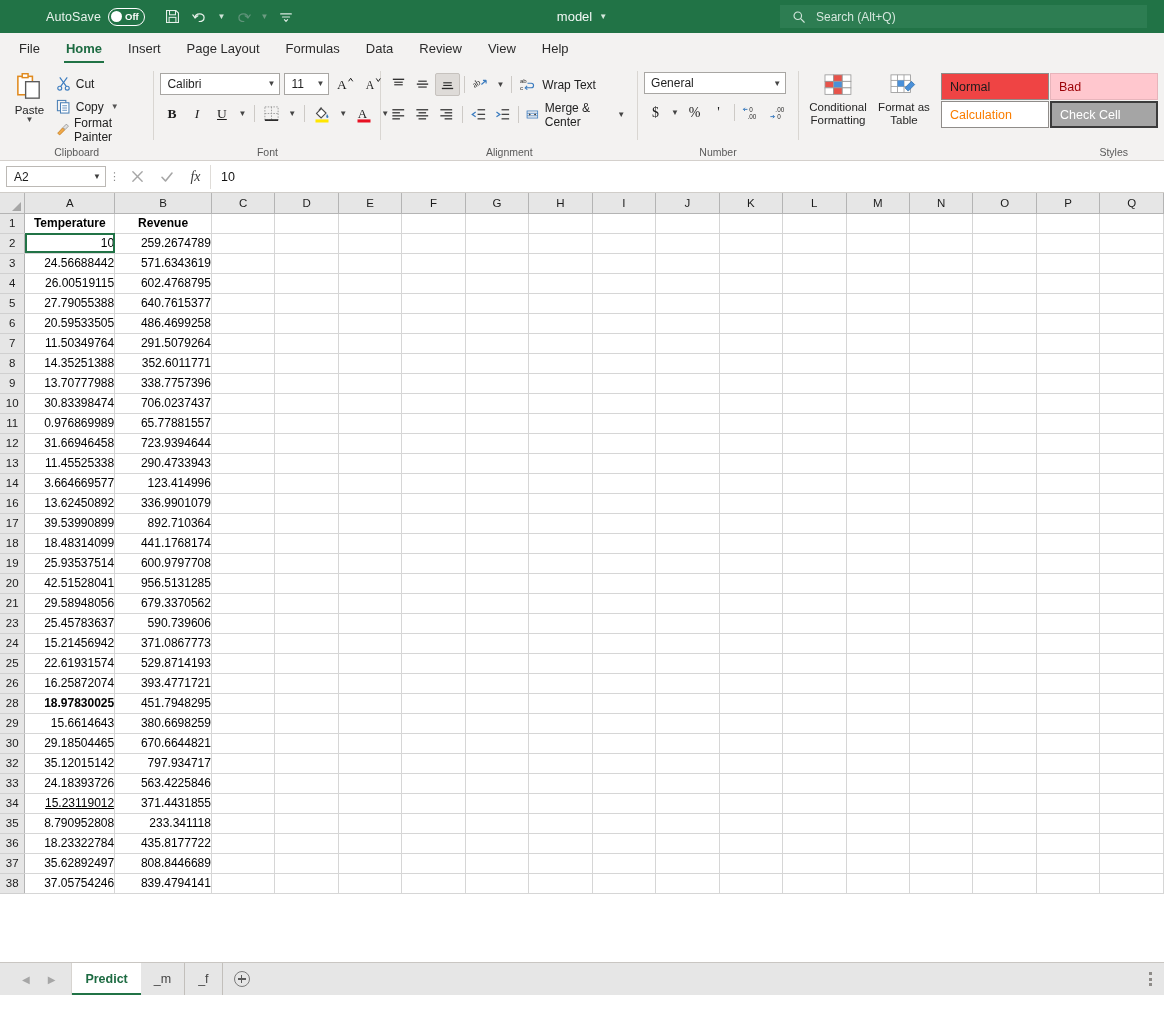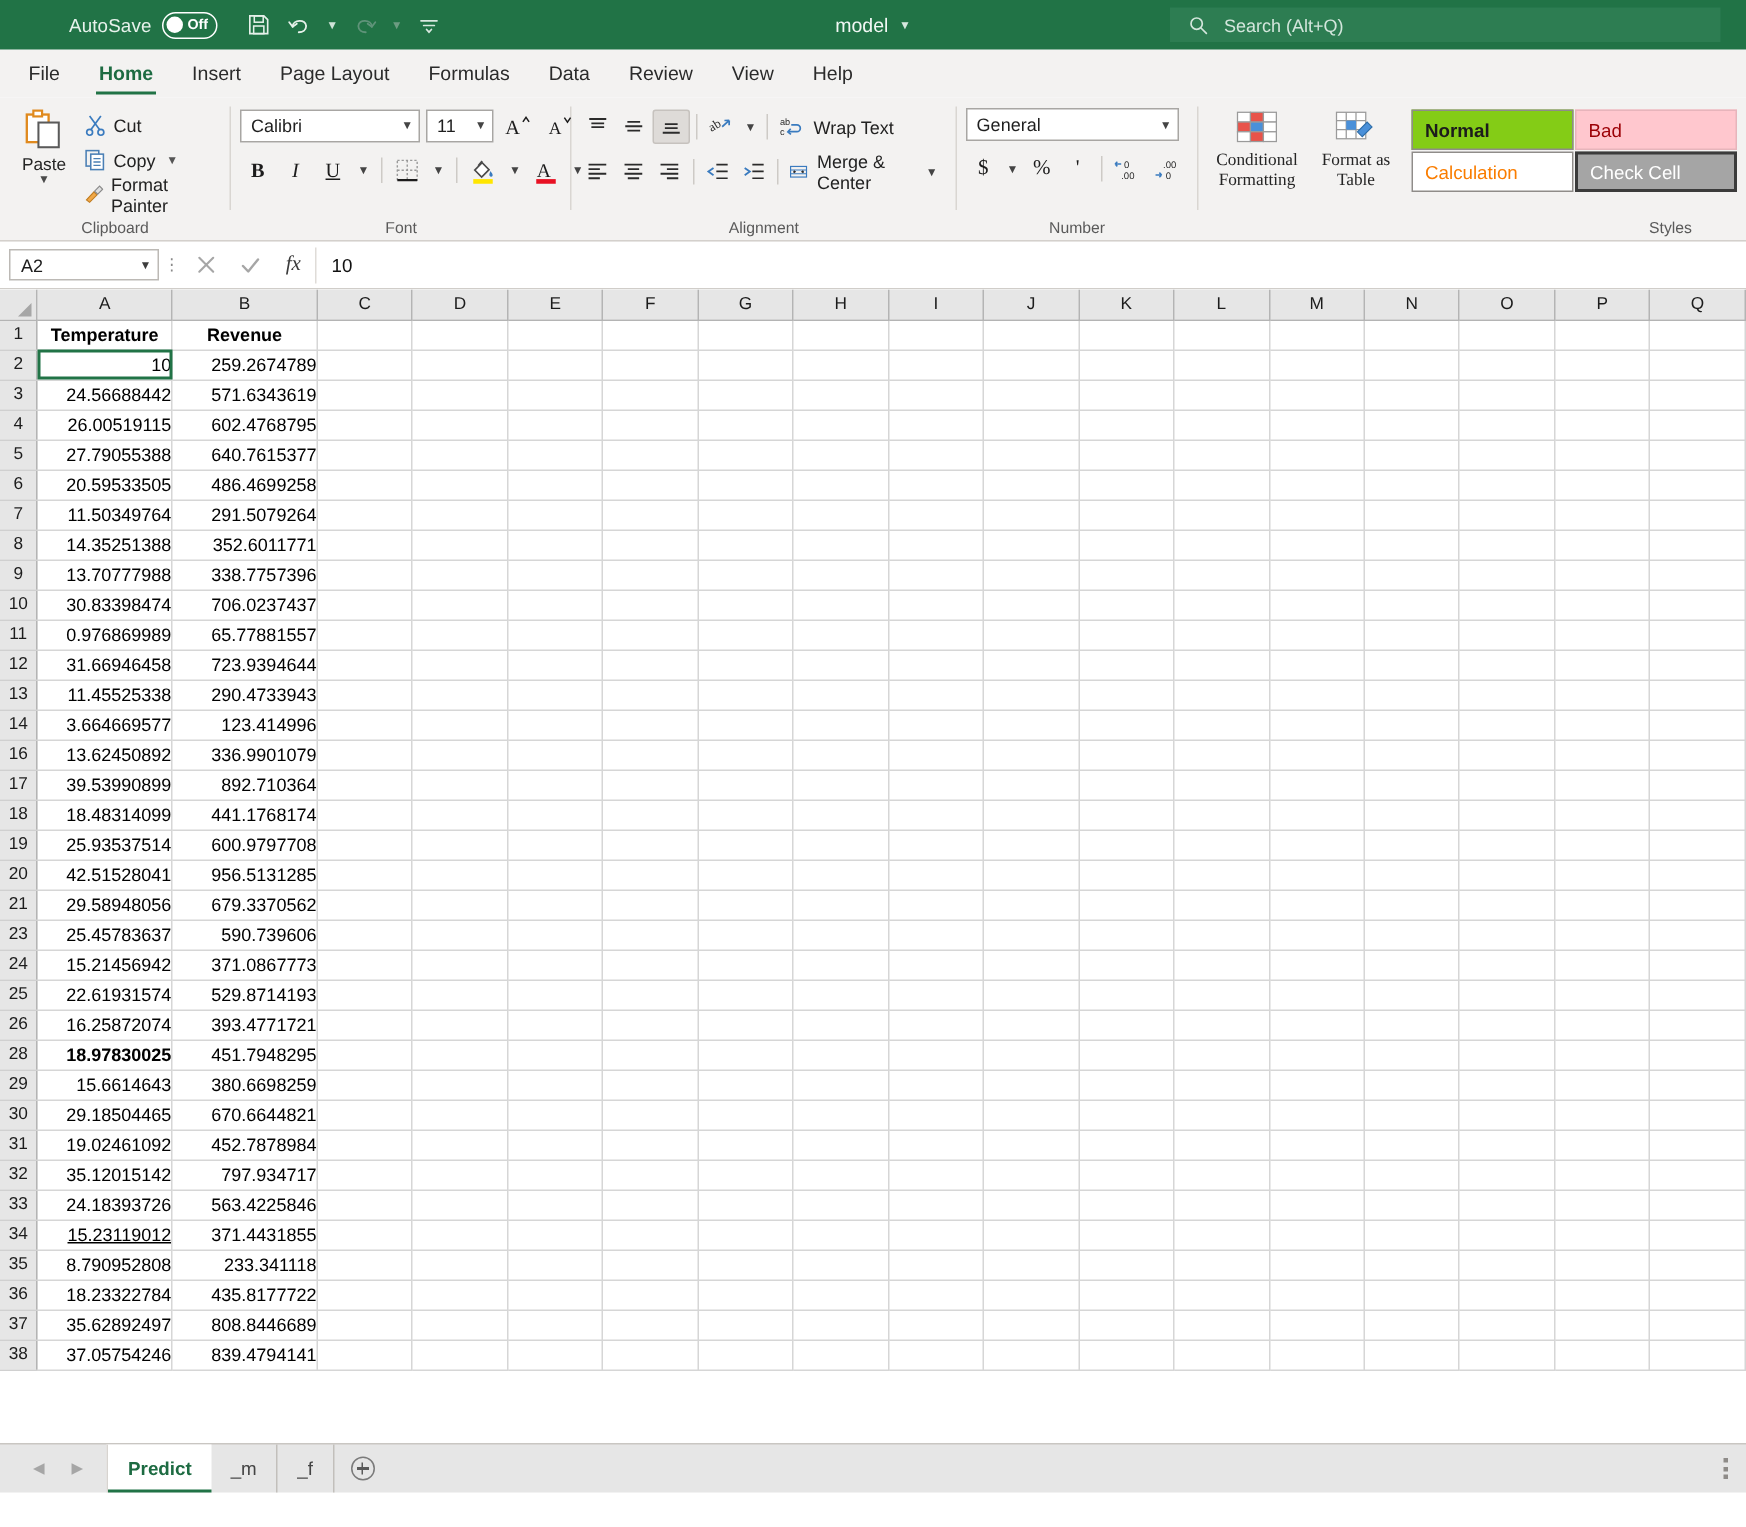--- a/index.html
+++ b/index.html
@@ -122,30 +122,30 @@
 
   
   .num-row2 { display: flex; align-items: center; gap: 1px; margin-top: 7px; }
   .sym { font-size: 14px; color: #1c1c1c; font-family: "Liberation Serif", serif; }
 
   
   .big-btn {
     width: 66px; display: flex; flex-direction: column;
     align-items: center; gap: 2px; padding-top: 2px;
   }
-  .big-btn .lbl { font-size: 11.5px; color: #252525; text-align: center; line-height: 13px; font-family: Liberation Serif, serif; }
+  .big-btn .lbl { font-size: 11.5px; color: #252525; text-align: center; line-height: 13px; }
   .style-grid {
     display: grid; grid-template-columns: 108px 108px;
     grid-auto-rows: 27px; gap: 1px; padding: 2px 0 0 4px;
   }
   .style-cell {
     display: flex; align-items: center; padding: 0 8px;
     font-size: 12.5px; border: 1px solid #b9b6b2; background: #fff;
   }
-  .sc-normal { background: #84cc16; color: #1c1c1c; border-color: #8f8c89; font-weight: bold; }
+  .sc-normal { background: #ef4444; color: #1c1c1c; border-color: #8f8c89; }
   .sc-bad { background: #ffc7ce; color: #9c0006; border-color: #e7b4bb; }
   .sc-calc { background: #ffffff; color: #fa7d00; border-color: #8f8c89; font-weight: normal; }
   .sc-check { background: #a5a5a5; color: #ffffff; border: 2px solid #3b3b3b; }
 
   
   .formula-bar {
     height: 32px; background: #ffffff; display: flex;
     align-items: center; padding: 0 6px; gap: 0;
     border-bottom: 1px solid #d0cdc9;
   }
@@ -1183,40 +1183,20 @@
           <td class="cell" style="width: 64px;"></td>
           <td class="cell" style="width: 64px;"></td>
           <td class="cell" style="width: 64px;"></td>
           <td class="cell" style="width: 64px;"></td>
           <td class="cell" style="width: 64px;"></td>
           <td class="cell" style="width: 64px;"></td>
           <td class="cell" style="width: 64px;"></td>
           <td class="cell" style="width: 64px;"></td>
         </tr>
         <tr>
-          <td class="rowh">31</td>
-          <td class="cell" style="width: 90px;">19.02461092</td>
-          <td class="cell" style="width: 97px;">452.7878984</td>
-          <td class="cell" style="width: 64px;"></td>
-          <td class="cell" style="width: 64px;"></td>
-          <td class="cell" style="width: 64px;"></td>
-          <td class="cell" style="width: 64px;"></td>
-          <td class="cell" style="width: 64px;"></td>
-          <td class="cell" style="width: 64px;"></td>
-          <td class="cell" style="width: 64px;"></td>
-          <td class="cell" style="width: 64px;"></td>
-          <td class="cell" style="width: 64px;"></td>
-          <td class="cell" style="width: 64px;"></td>
-          <td class="cell" style="width: 64px;"></td>
-          <td class="cell" style="width: 64px;"></td>
-          <td class="cell" style="width: 64px;"></td>
-          <td class="cell" style="width: 64px;"></td>
-          <td class="cell" style="width: 64px;"></td>
-        </tr>
-        <tr>
           <td class="rowh">32</td>
           <td class="cell" style="width: 90px;">35.12015142</td>
           <td class="cell" style="width: 97px;">797.934717</td>
           <td class="cell" style="width: 64px;"></td>
           <td class="cell" style="width: 64px;"></td>
           <td class="cell" style="width: 64px;"></td>
           <td class="cell" style="width: 64px;"></td>
           <td class="cell" style="width: 64px;"></td>
           <td class="cell" style="width: 64px;"></td>
           <td class="cell" style="width: 64px;"></td>

